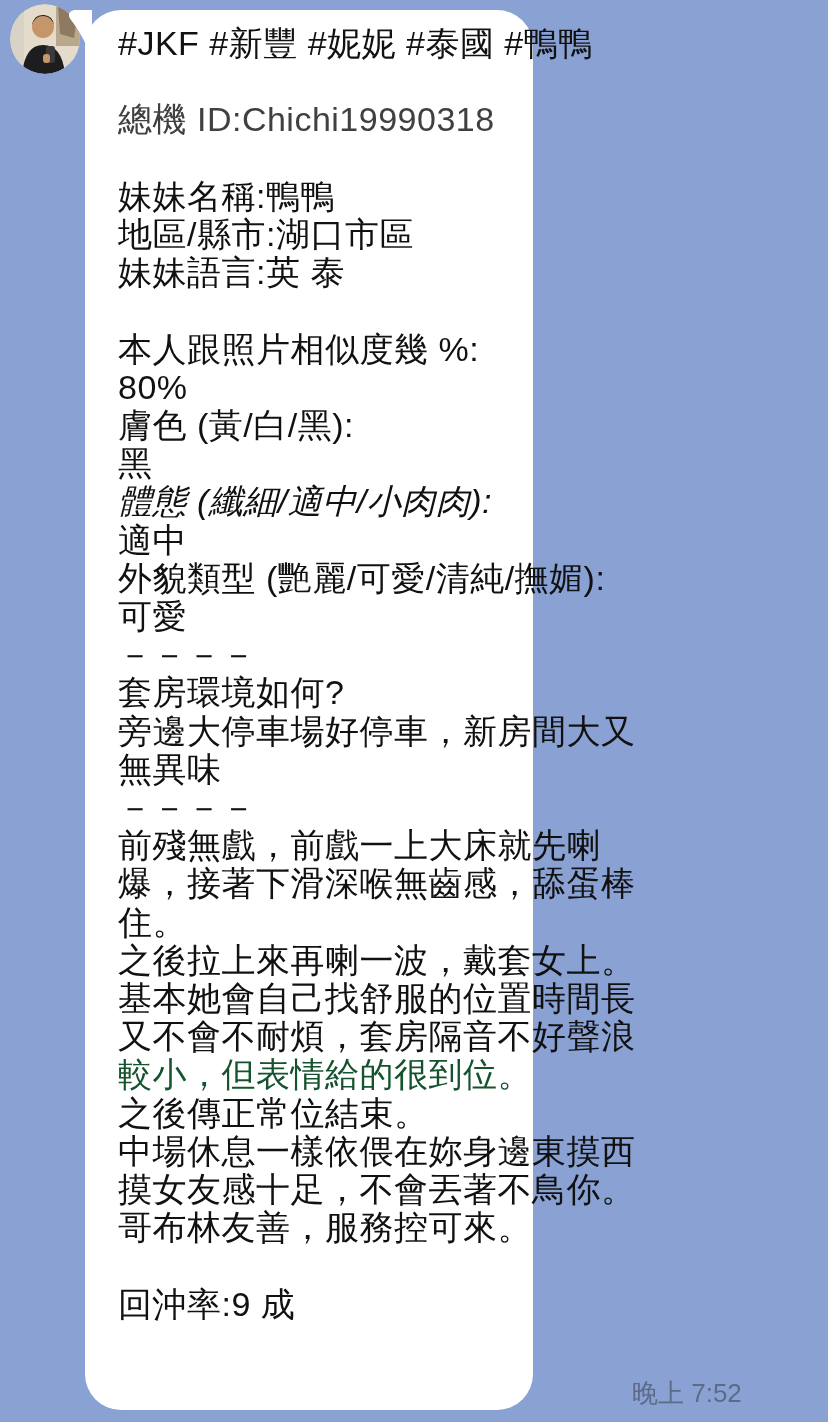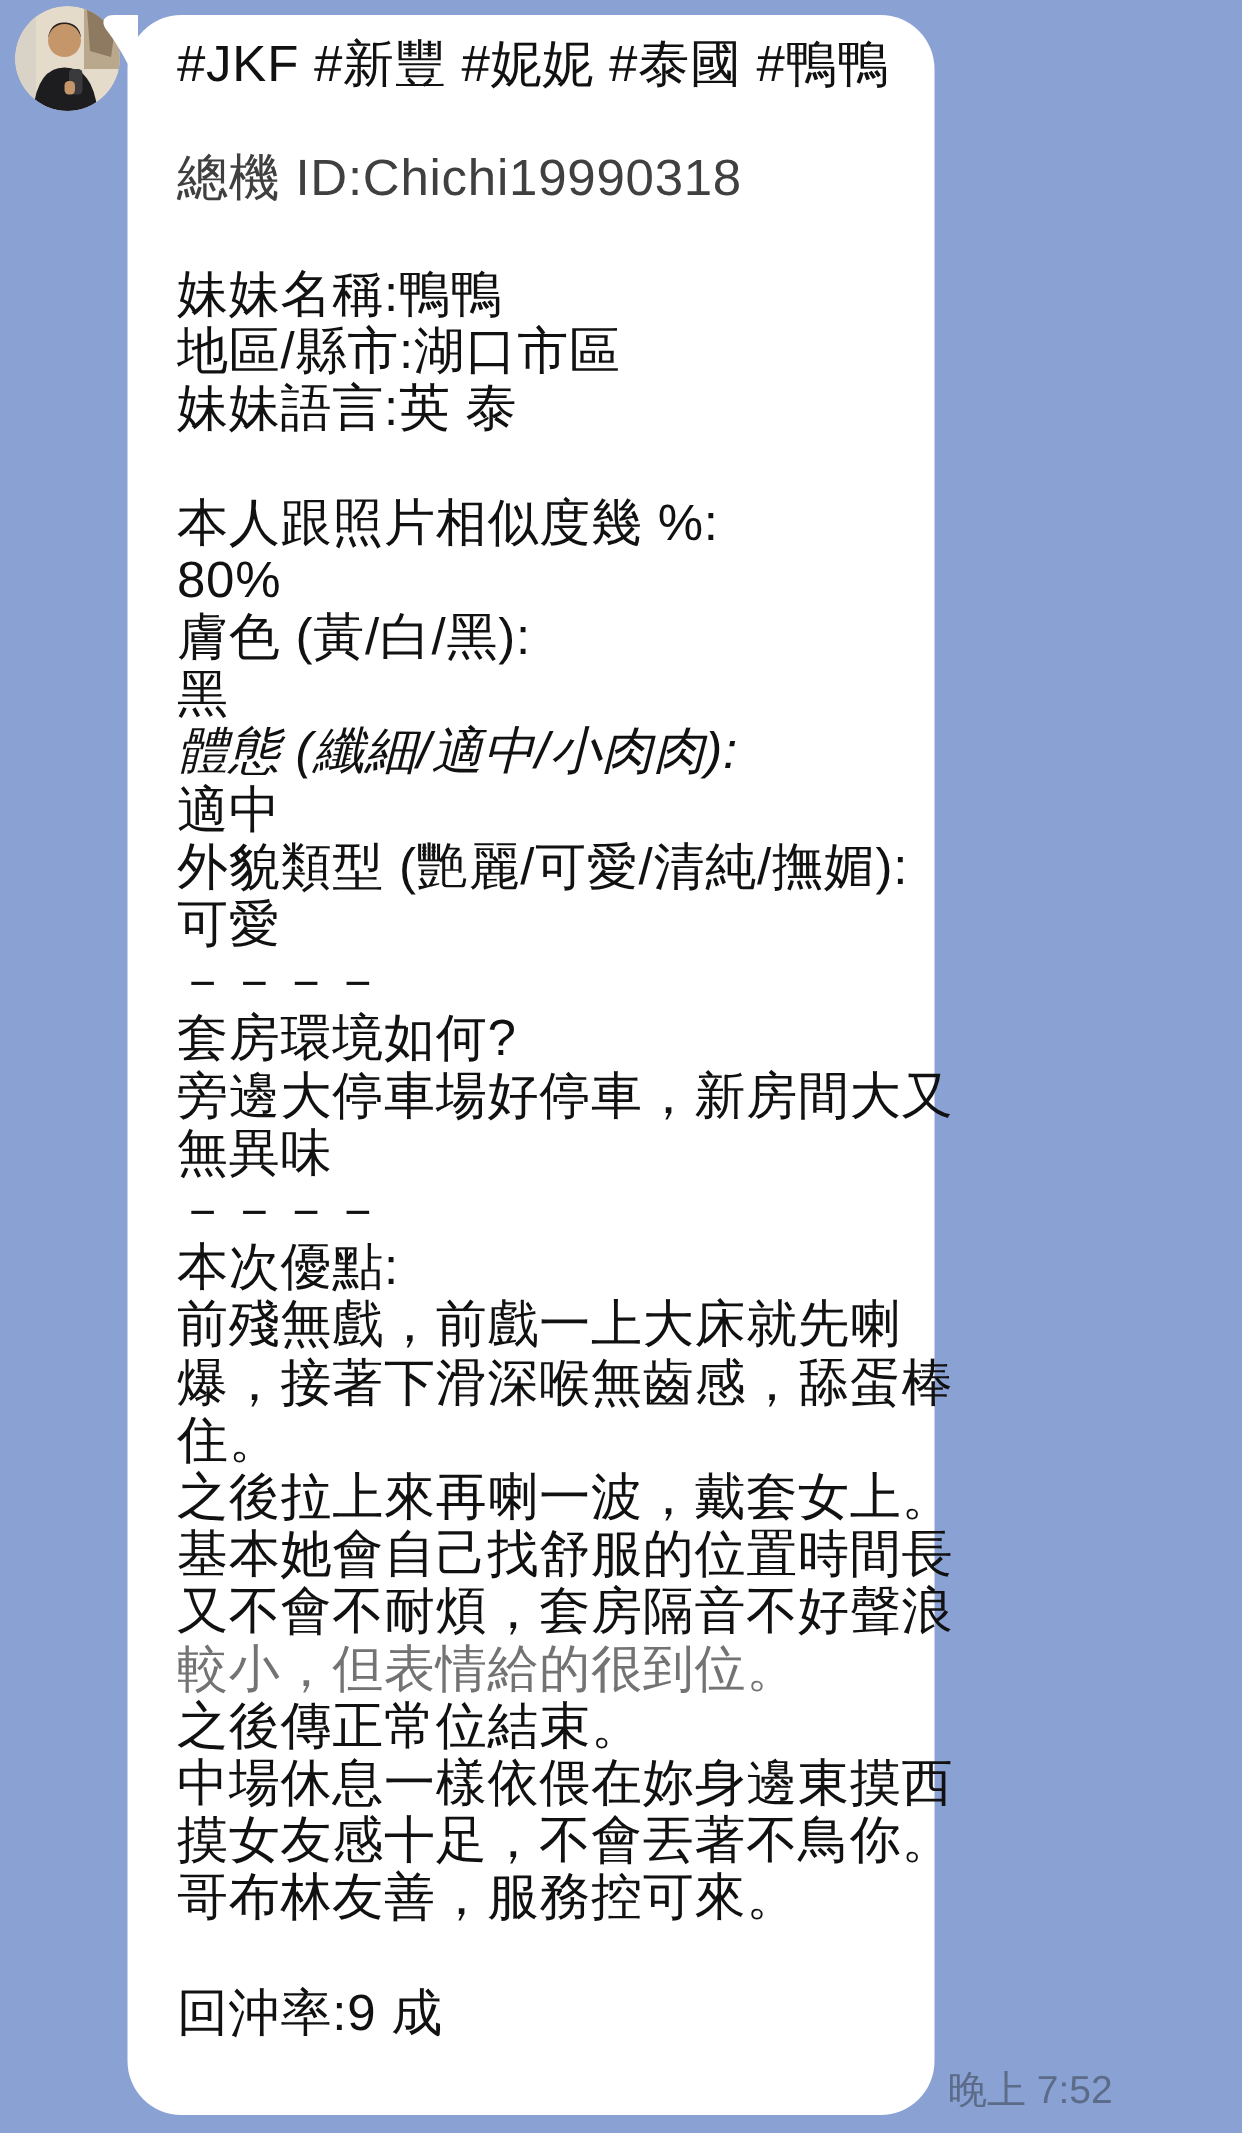--- a/index.html
+++ b/index.html
@@ -9,21 +9,21 @@
     position:relative;overflow:hidden;
     background:#8aa2d3;
   }
   .screen{position:absolute;inset:0;}
   .avatar{
     position:absolute;left:10px;top:4px;width:70px;height:70px;
     border-radius:50%;overflow:hidden;
   }
   .avatar svg{display:block;width:70px;height:70px;}
   .bubble{
-    position:absolute;left:85px;top:10px;width:538px;height:1400px;
+    position:absolute;left:85px;top:10px;width:448px;height:1400px;
     background:#ffffff;border-radius:36px;
     box-sizing:border-box;padding:14px 30px 0 33px;
   }
   .tail{
     position:absolute;left:-17px;top:0;width:24px;height:48px;
   }
   .msg-line{
     font-size:34px;line-height:38.2px;min-height:38.2px;
     color:#111111;white-space:pre;letter-spacing:0.5px;
   }
@@ -77,28 +77,27 @@
         <div class="msg-line" style="color: rgb(17, 17, 17);">黑</div>
         <div class="msg-line" style="color: rgb(17, 17, 17); font-style: italic;">體態 (纖細/適中/小肉肉):</div>
         <div class="msg-line" style="color: rgb(17, 17, 17);">適中</div>
         <div class="msg-line" style="color: rgb(17, 17, 17);">外貌類型 (艷麗/可愛/清純/撫媚):</div>
         <div class="msg-line" style="color: rgb(17, 17, 17);">可愛</div>
         <div class="msg-line" style="color: rgb(17, 17, 17);">－－－－</div>
         <div class="msg-line" style="color: rgb(17, 17, 17);">套房環境如何?</div>
         <div class="msg-line" style="color: rgb(17, 17, 17);">旁邊大停車場好停車，新房間大又</div>
         <div class="msg-line" style="color: rgb(17, 17, 17);">無異味</div>
         <div class="msg-line" style="color: rgb(17, 17, 17);">－－－－</div>
-        <div class="msg-line" style="color: rgb(17, 17, 17);">本次優點:</div>
         <div class="msg-line" style="color: rgb(17, 17, 17);">前殘無戲，前戲一上大床就先喇</div>
         <div class="msg-line" style="color: rgb(17, 17, 17);">爆，接著下滑深喉無齒感，舔蛋棒</div>
         <div class="msg-line" style="color: rgb(17, 17, 17);">住。</div>
         <div class="msg-line" style="color: rgb(17, 17, 17);">之後拉上來再喇一波，戴套女上。</div>
         <div class="msg-line" style="color: rgb(17, 17, 17);">基本她會自己找舒服的位置時間長</div>
         <div class="msg-line" style="color: rgb(17, 17, 17);">又不會不耐煩，套房隔音不好聲浪</div>
-        <div class="msg-line" style="color: #737373;">較小，但表情給的很到位。</div>
+        <div class="msg-line" style="color: #14532d;">較小，但表情給的很到位。</div>
         <div class="msg-line" style="color: rgb(17, 17, 17);">之後傳正常位結束。</div>
         <div class="msg-line" style="color: rgb(17, 17, 17);">中場休息一樣依偎在妳身邊東摸西</div>
         <div class="msg-line" style="color: rgb(17, 17, 17);">摸女友感十足，不會丟著不鳥你。</div>
         <div class="msg-line" style="color: rgb(17, 17, 17);">哥布林友善，服務控可來。</div>
         <div class="msg-line" style="color: rgb(17, 17, 17);"></div>
         <div class="msg-line" style="color: rgb(17, 17, 17);">回沖率:9 成</div>
       </div>
   </div>
 
   <div class="timestamp" style="color: rgb(92, 107, 136);">晚上 7:52</div>

